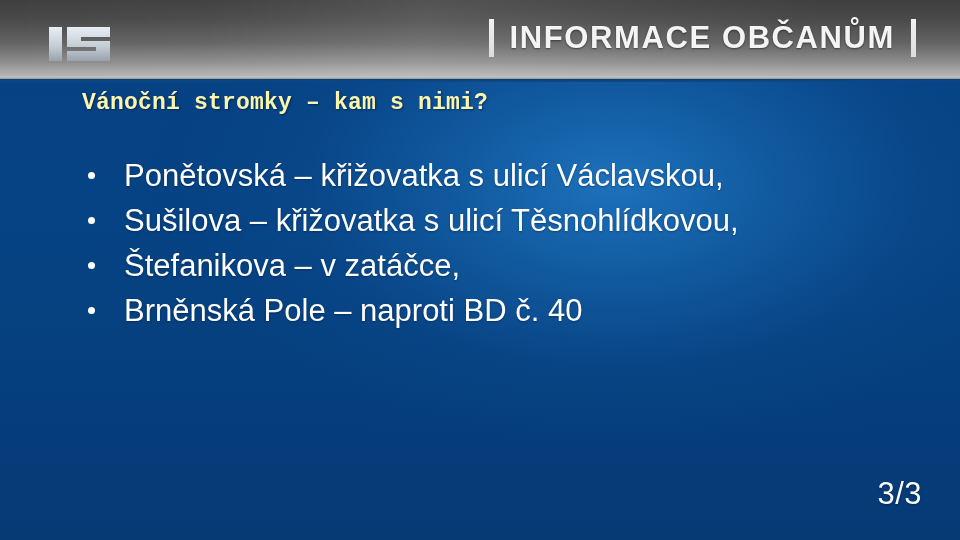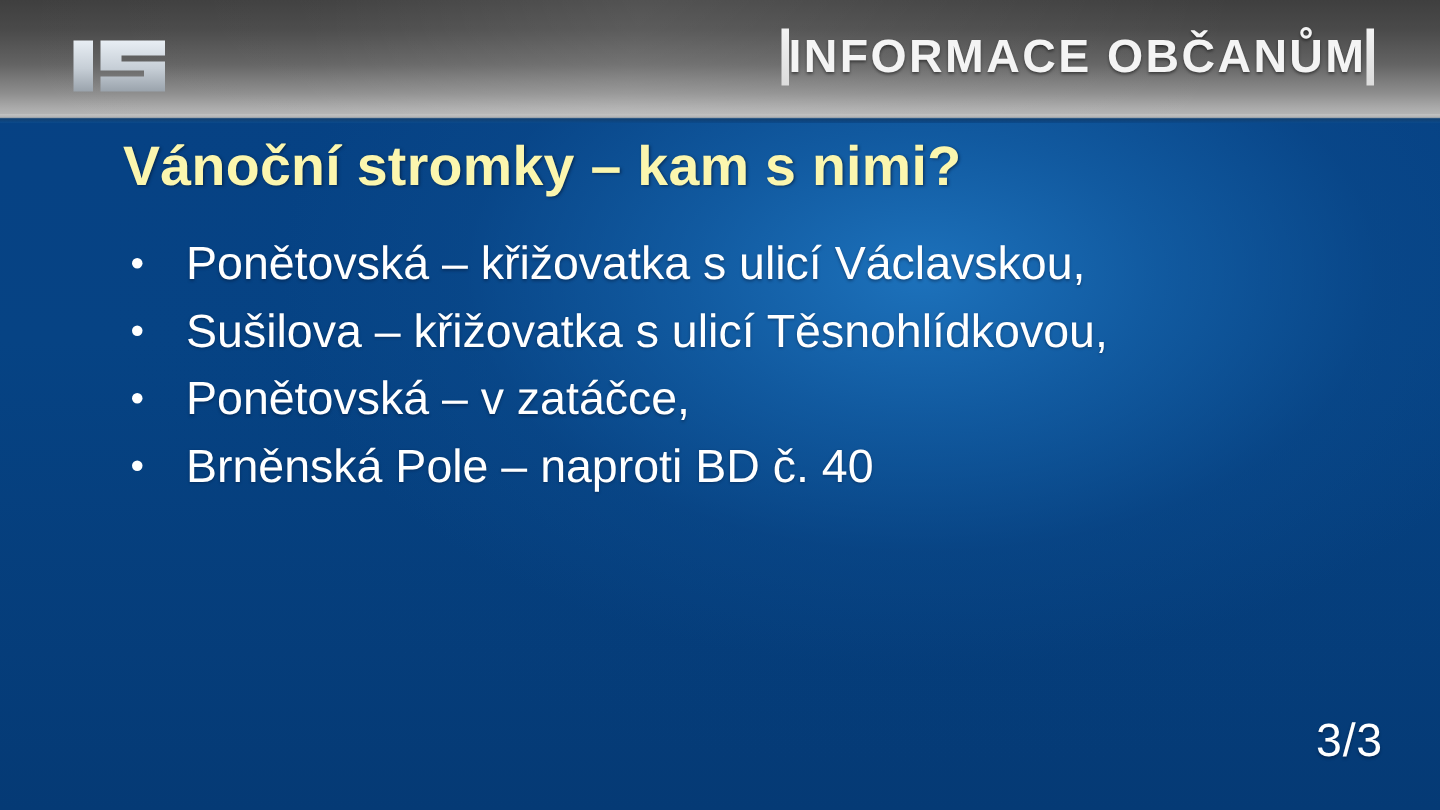--- a/index.html
+++ b/index.html
@@ -71,20 +71,21 @@
   }
   .logo svg { display: block; }
 
   .banner-title-wrap {
     position: absolute;
     right: 44px;
     top: 0;
     height: 76px;
     display: flex;
     align-items: center;
+    gap: 16px;
   }
   .vbar {
     display: block;
     width: 5px;
     height: 38px;
     background: linear-gradient(180deg, #f2f2f2 0%, #dcdcdc 100%);
   }
   .banner-title {
     color: #f4f4f4;
     font-size: 31px;
@@ -93,25 +94,26 @@
     white-space: nowrap;
     text-shadow: 0 1px 2px rgba(0,0,0,0.45);
   }
 
   
   .slide-title {
     position: absolute;
     left: 82px;
     top: 90px;
     color: #fbf6ae;
-    font-size: 37px;
+    font-size: 23px;
     font-weight: 700;
     letter-spacing: 0.2px;
     white-space: nowrap;
     text-shadow: 1px 1px 2px rgba(0,20,48,0.55);
+    font-family: Liberation Mono, monospace;
   }
 
   .bullet-list {
     position: absolute;
     left: 82px;
     top: 153px;
     width: 800px;
     list-style: none;
     margin: 0;
     padding: 0;
@@ -184,21 +186,21 @@
     <li class="bullet-item">
       <span class="dot"></span>
       <span>Ponětovská – křižovatka s ulicí Václavskou,</span>
     </li>
     <li class="bullet-item">
       <span class="dot"></span>
       <span>Sušilova – křižovatka s ulicí Těsnohlídkovou,</span>
     </li>
     <li class="bullet-item">
       <span class="dot"></span>
-      <span>Ponětovská – v zatáčce,</span>
+      <span>Štefanikova – v zatáčce,</span>
     </li>
     <li class="bullet-item">
       <span class="dot"></span>
       <span>Brněnská Pole – naproti BD č. 40</span>
     </li>
   </ul>
 
   <div class="page-number">3/3</div>
 
 </div>

